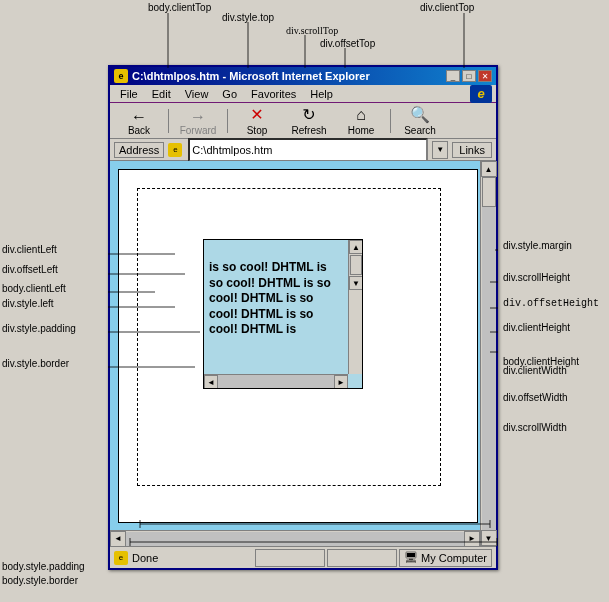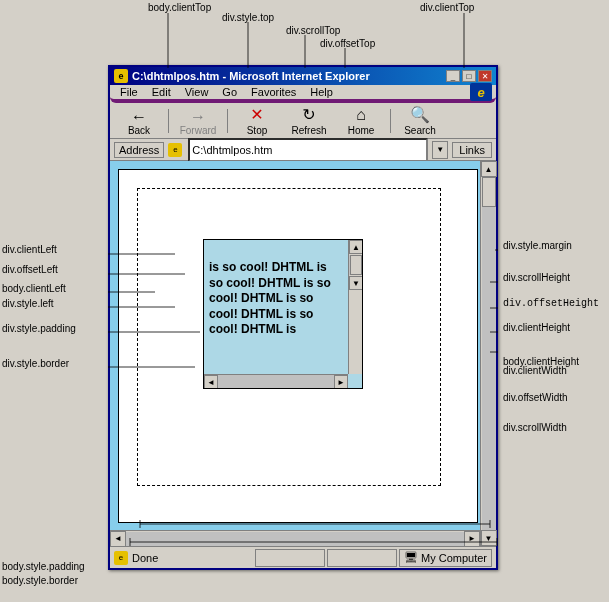--- a/index.html
+++ b/index.html
@@ -89,22 +89,21 @@
     }
 
     
     .menu-bar {
       background: #d4d0c8;
       height: 18px;
       display: flex;
       align-items: center;
       padding: 0 4px;
       gap: 2px;
-      border-bottom: 4px solid #701a75;
-      border-radius: 6px;
+      border-bottom: 1px solid #701a75;
     }
     .menu-item {
       padding: 2px 6px;
       font-size: 11px;
       cursor: pointer;
     }
 
     
     .toolbar {
       background: #d4d0c8;
@@ -389,21 +388,21 @@
       pointer-events: none;
     }
   </style>
 </head>
 <body>
 
 <div class="diagram-container">
 
   <div class="label" style="top:2px; left:148px;">body.clientTop</div>
   <div class="label" style="top:12px; left:222px;">div.style.top</div>
-  <div class="label" style="top:25px; left:286px;">div.scrollTop</div>
+  <div class="label" style="top:25px; left:286px;font-family:Liberation Serif, serif;">div.scrollTop</div>
   <div class="label" style="top:38px; left:320px;">div.offsetTop</div>
   <div class="label" style="top:2px; left:420px;">div.clientTop</div>
 
   <div class="label" style="top:244px; left:2px;">div.clientLeft</div>
   <div class="label" style="top:264px; left:2px;">div.offsetLeft</div>
   <div class="label" style="top:283px; left:2px;">body.clientLeft</div>
   <div class="label" style="top:298px; left:2px;">div.style.left</div>
   <div class="label" style="top:323px; left:2px;">div.style.padding</div>
   <div class="label" style="top:358px; left:2px;">div.style.border</div>
 

